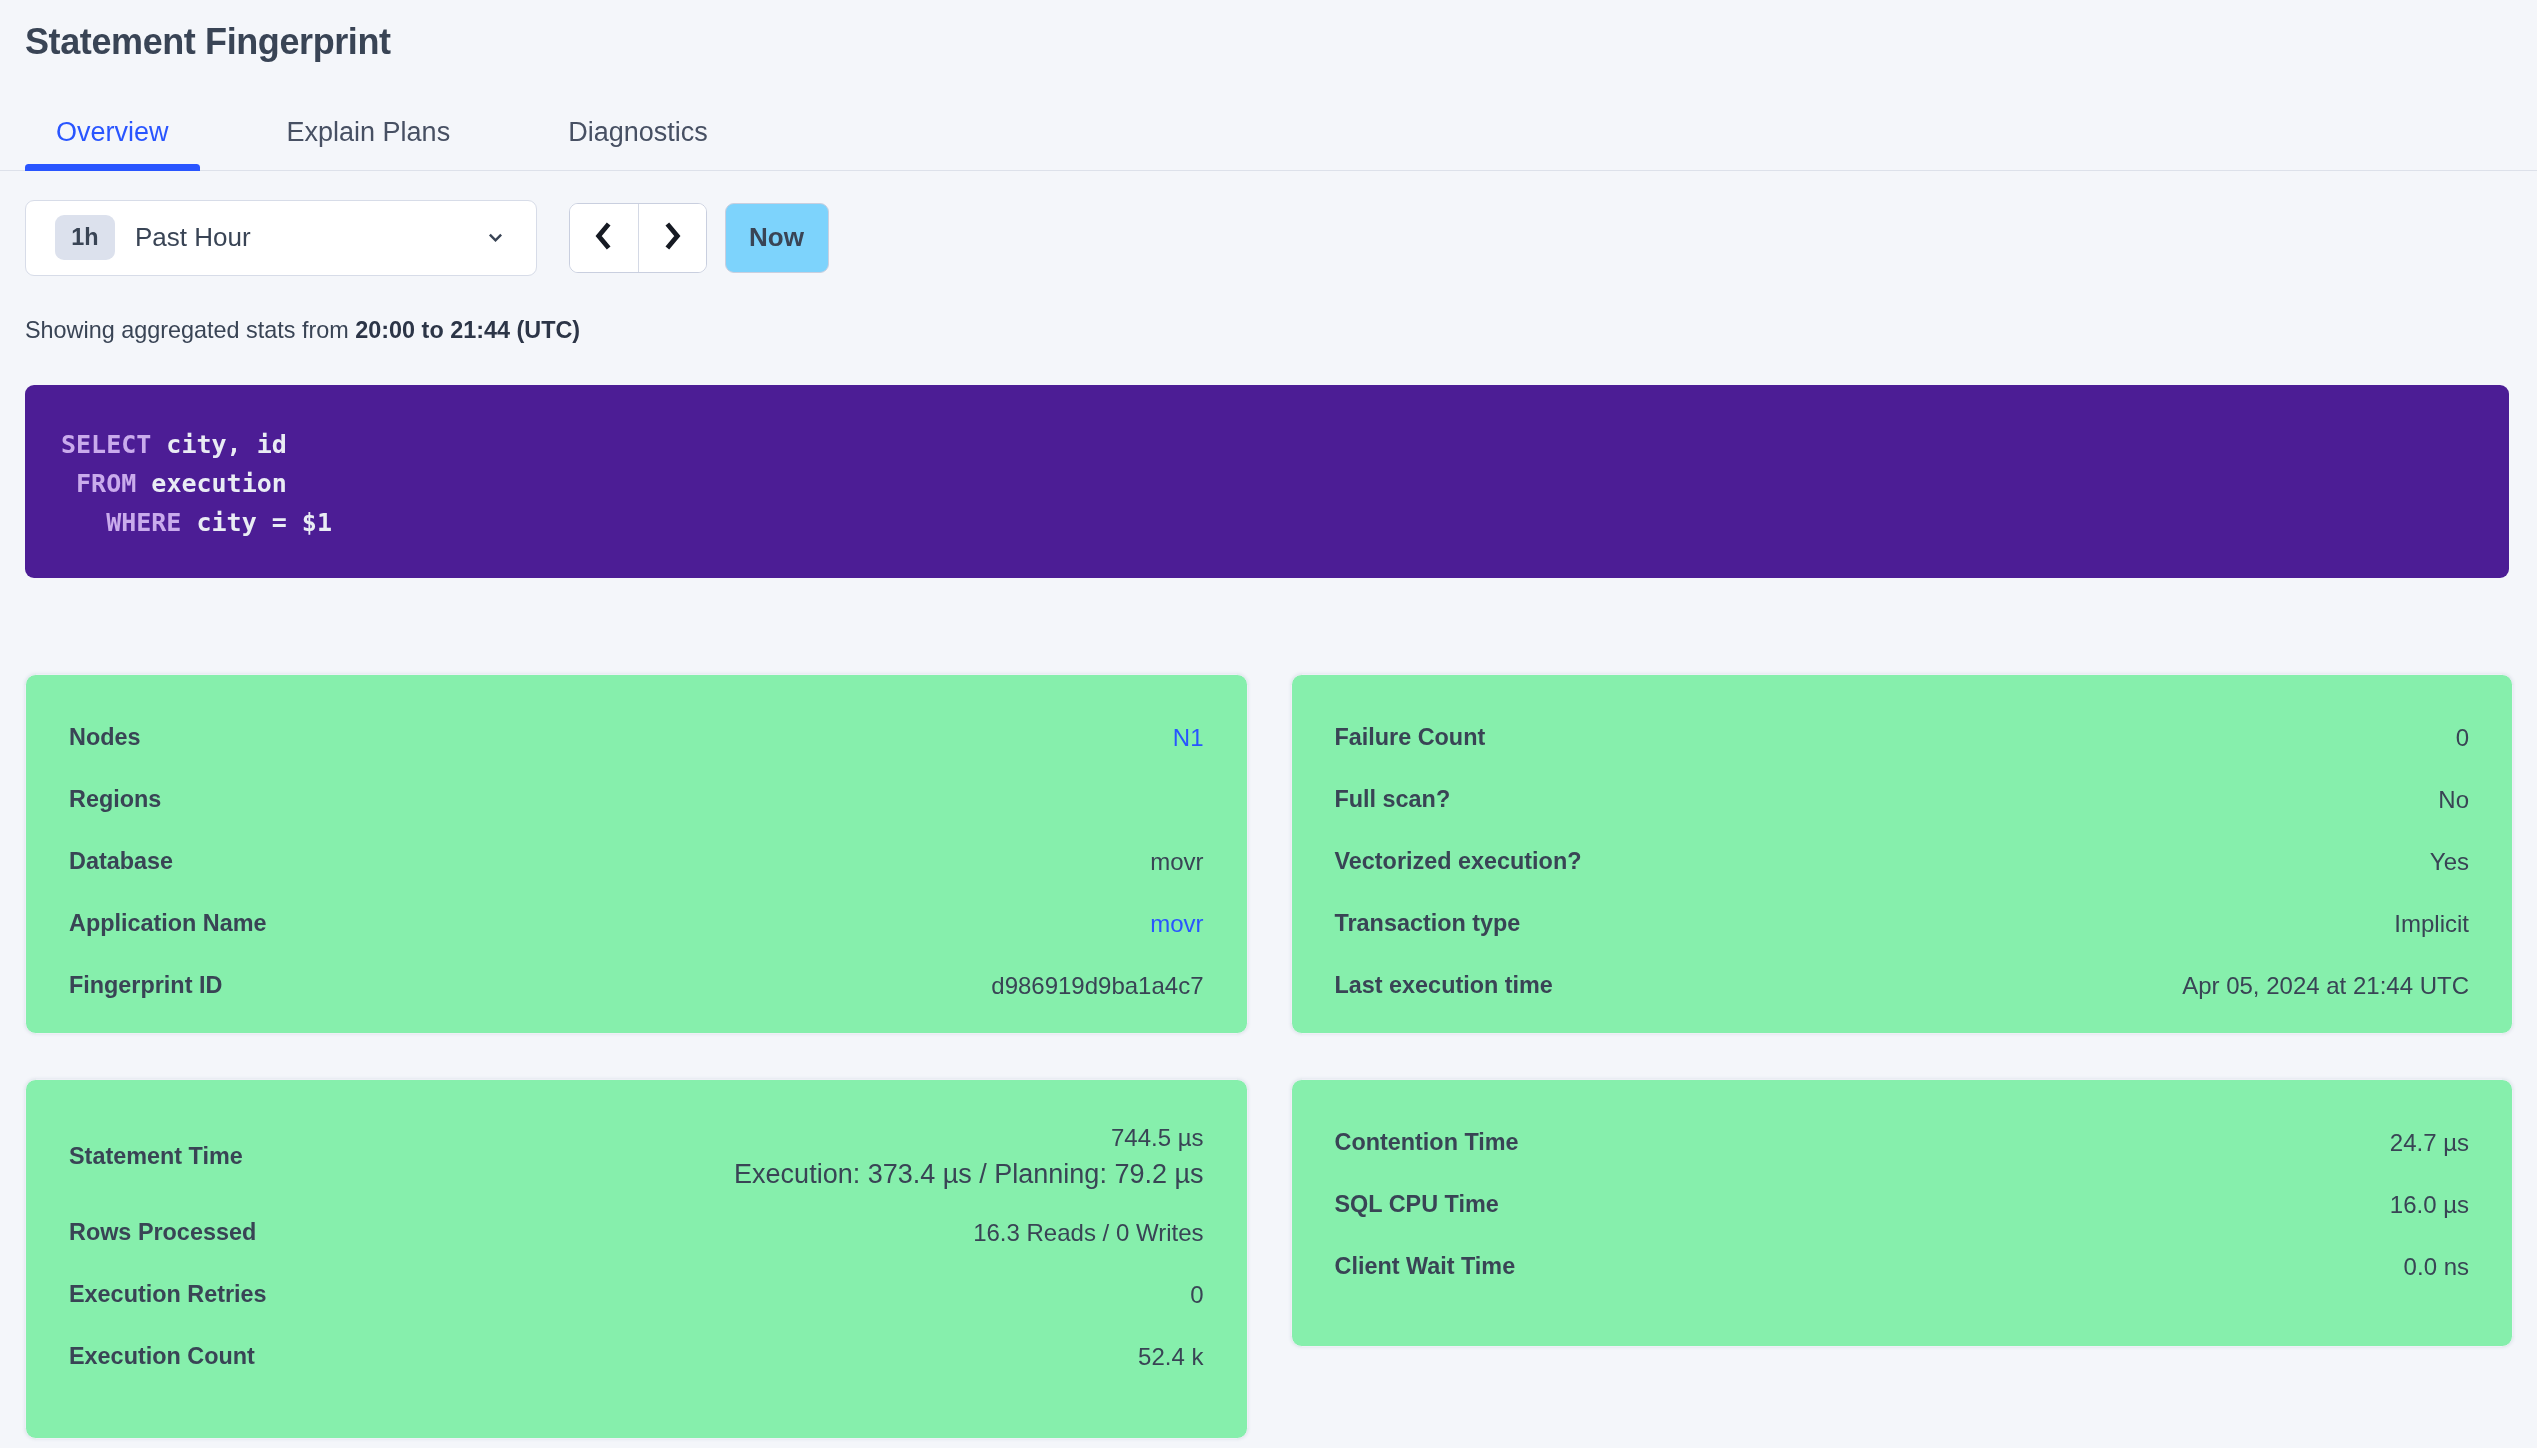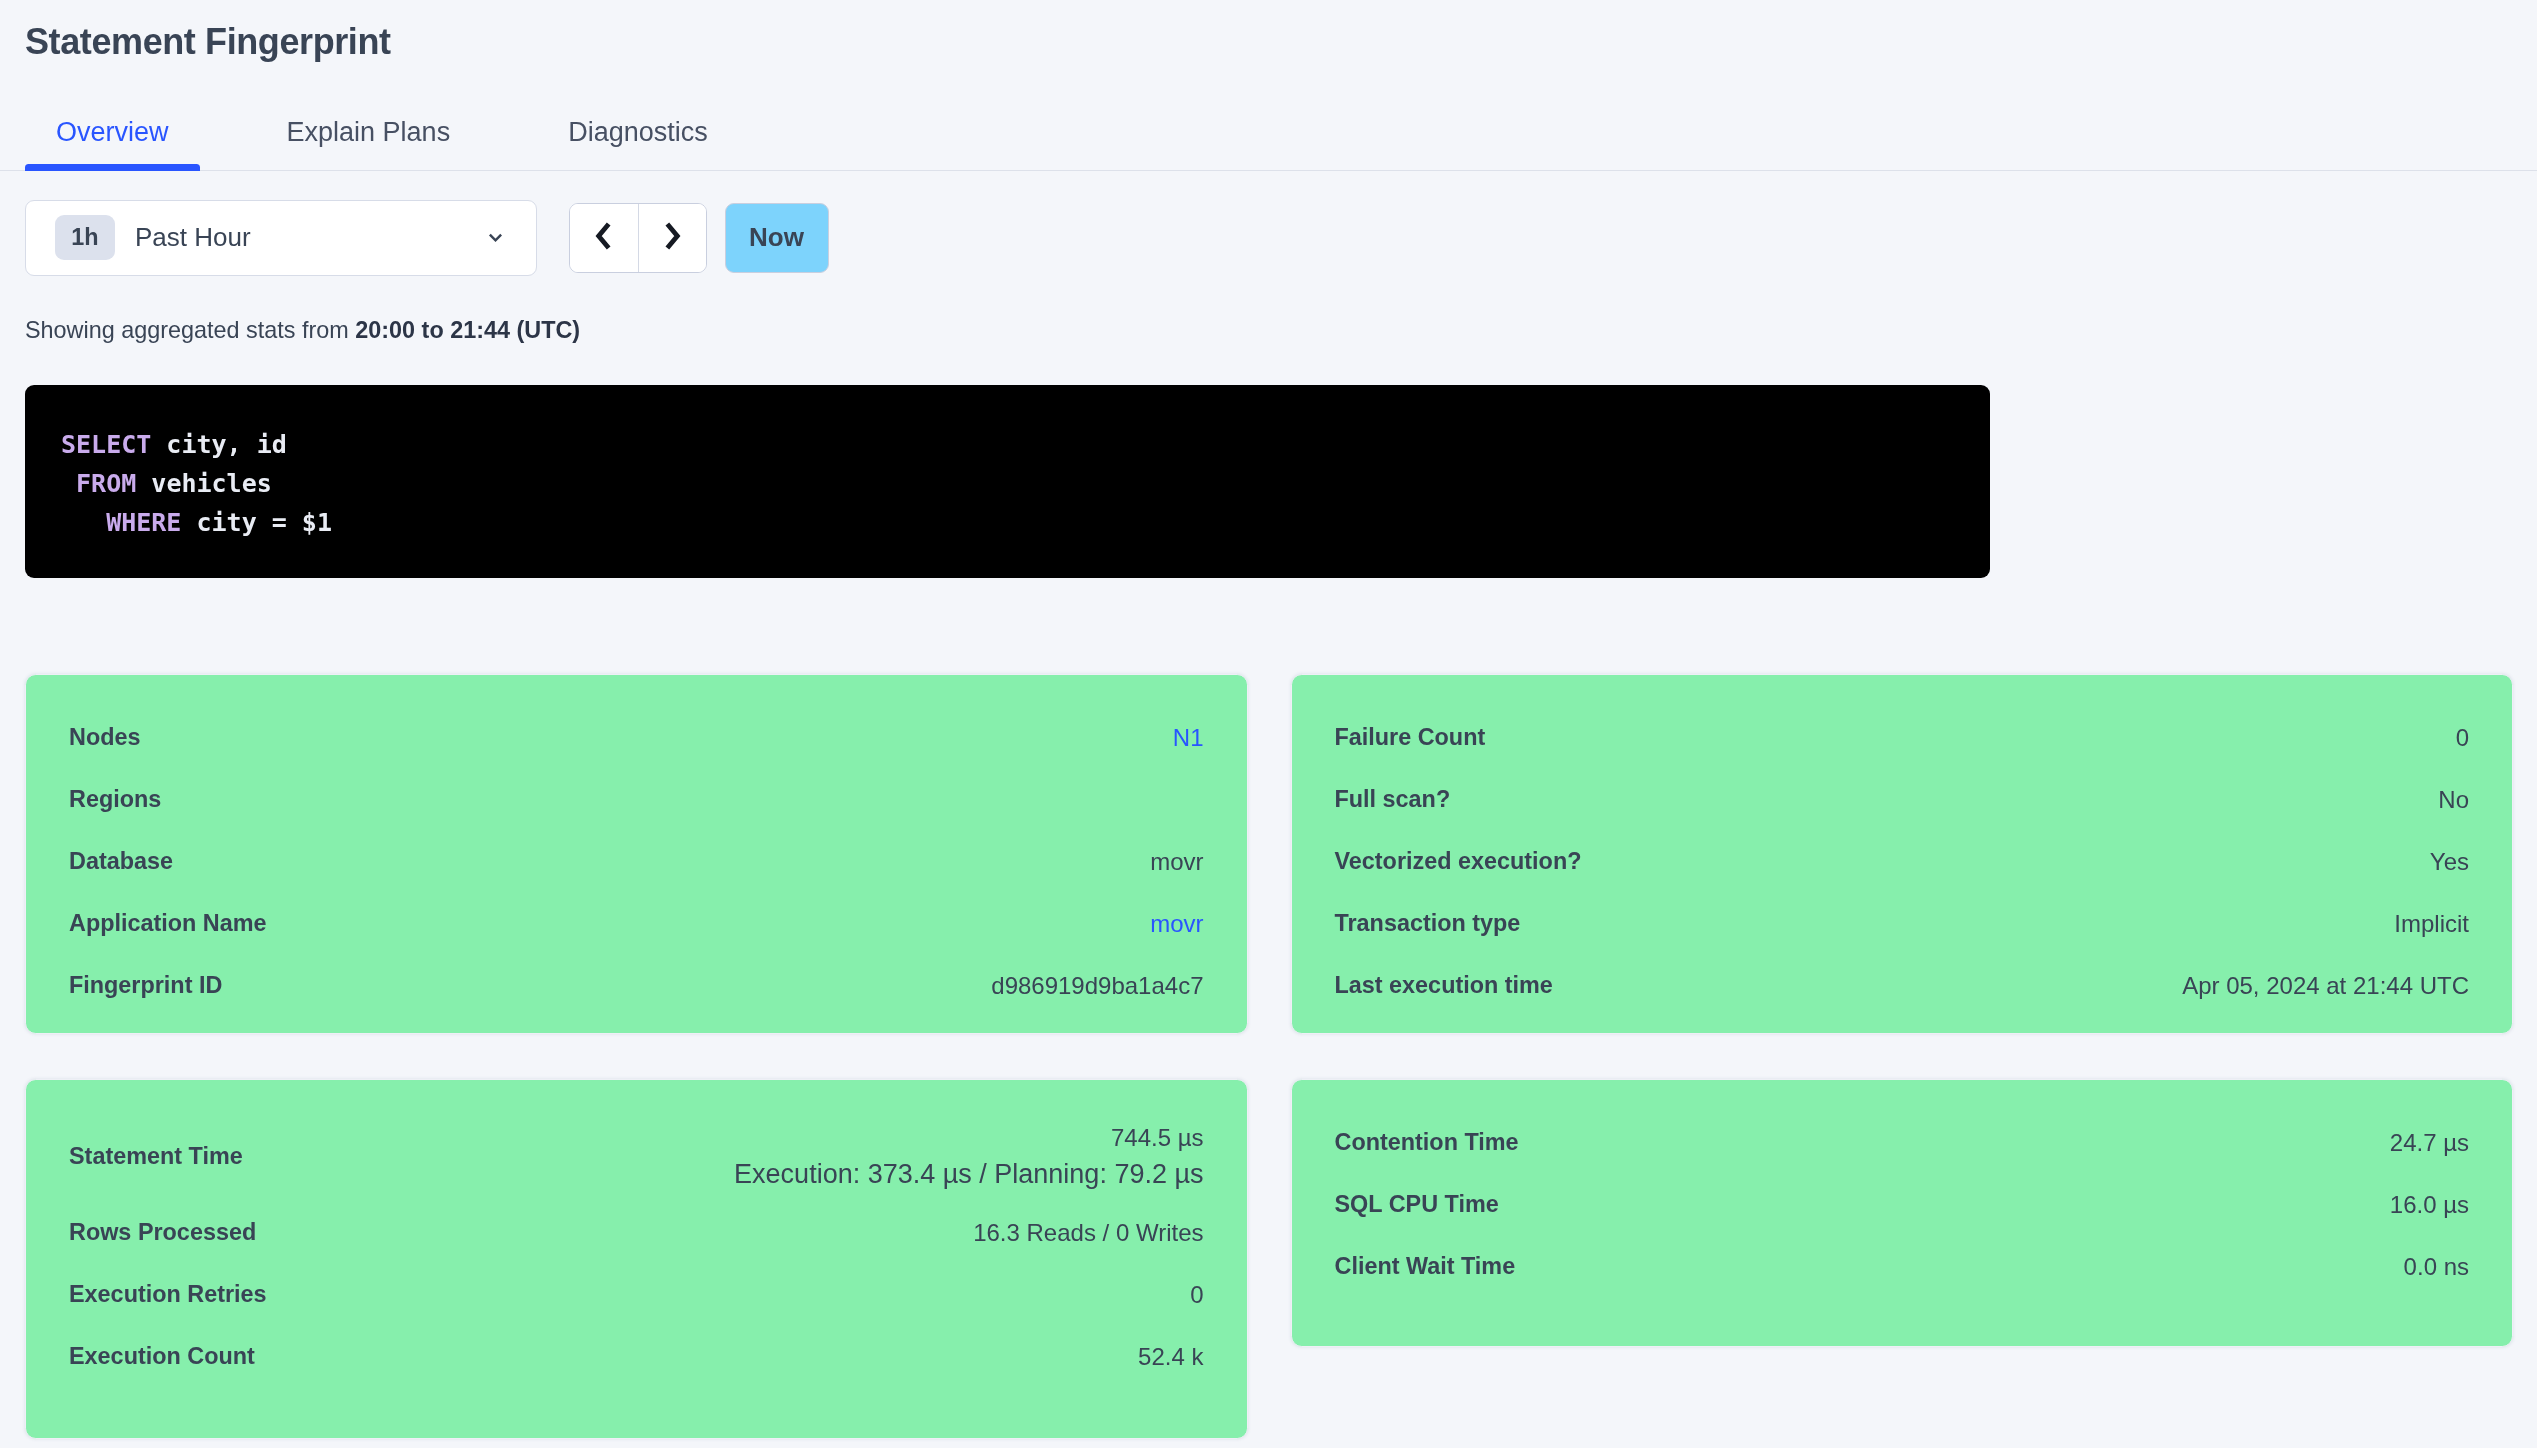--- a/index.html
+++ b/index.html
@@ -103,22 +103,22 @@
   
   .stats-summary {
     margin-top: 41px;
     font-size: 23.4px; line-height: 27px; color: #394455;
   }
   .stats-summary b { font-weight: 700; color: #2c3547; }
 
   
   .sql-box {
     margin-top: 41px;
-    width: 1965px; min-height: 190px;
-    background: #000000;
+    width: 2484px; min-height: 190px;
+    background: #4c1d95;
     border-radius: 9px;
     padding: 40px 36px 36px 36px;
   }
   .sql-code {
     font-family: "DejaVu Sans Mono", monospace;
     font-size: 25px; line-height: 39px;
     font-weight: 700;
     color: #e9ecf4;
     white-space: pre;
   }
@@ -201,21 +201,21 @@
         </span>
       </button>
     </div>
 
     <button class="now-btn">Now</button>
   </div>
 
   <div class="stats-summary"><span>Showing aggregated stats from </span><b>20:00 to 21:44 (UTC)</b></div>
 
   <div class="sql-box">
-    <div class="sql-code"><div><span class="kw">SELECT</span><span class=""> city, id</span></div><div><span class=""> </span><span class="kw">FROM</span><span class=""> vehicles</span></div><div><span class="">   </span><span class="kw">WHERE</span><span class=""> city = $1</span></div></div>
+    <div class="sql-code"><div><span class="kw">SELECT</span><span class=""> city, id</span></div><div><span class=""> </span><span class="kw">FROM</span><span class=""> execution</span></div><div><span class="">   </span><span class="kw">WHERE</span><span class=""> city = $1</span></div></div>
   </div>
 
   <div class="cards-grid">
     <div class="card card--h396">
         <div class="card-row">
           <span class="row-label">Nodes</span>
           <span class="row-value link">N1</span>
         </div>
         <div class="card-row">
           <span class="row-label">Regions</span>

